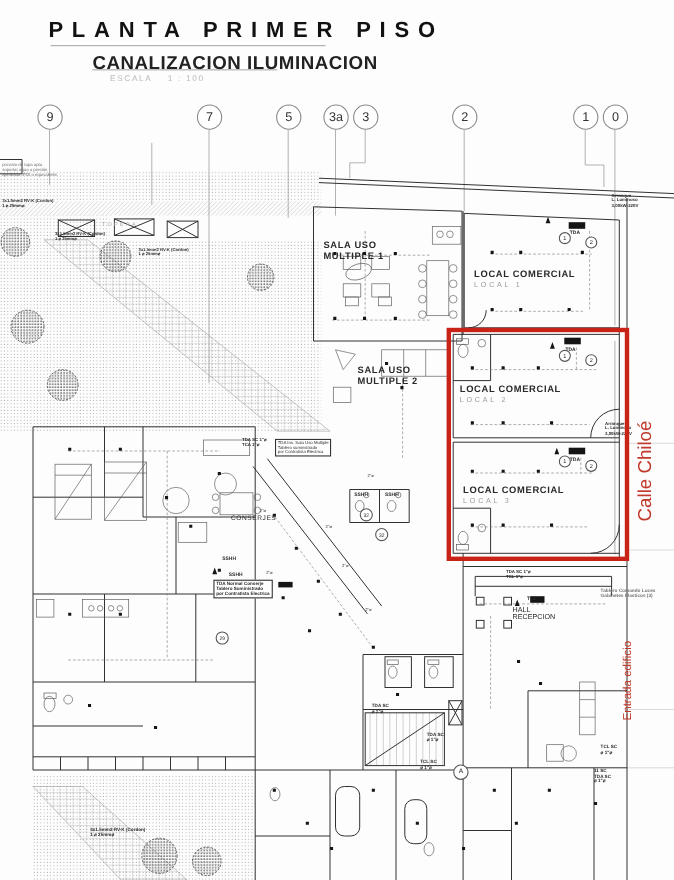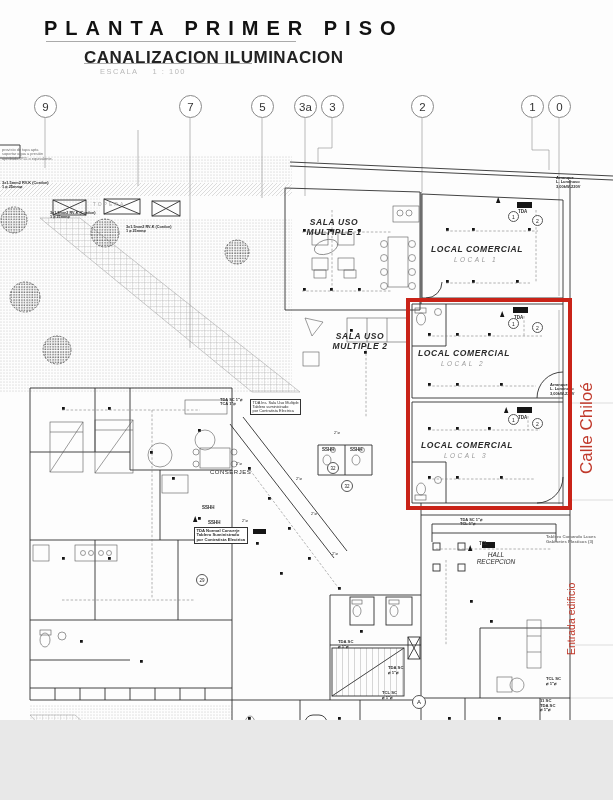--- a/index.html
+++ b/index.html
@@ -1,28 +1,28 @@
 <!DOCTYPE html>
 <html><head>
 <meta charset="utf-8">
 <style>
   html,body{margin:0;padding:0;background:#e8e8e8;}
-  #page{position:relative;width:613px;height:720px;background:#fdfdfd;overflow:hidden;
+  #page{position:relative;width:613px;height:800px;background:#fdfdfd;overflow:hidden;
         font-family:"Liberation Sans",sans-serif;color:#222;}
   .abs{position:absolute;}
   
   .title{font-size:20px;font-weight:bold;letter-spacing:8px;color:#111;white-space:nowrap;}
   .rule{background:#aaa;height:1px;}
   .subtitle{font-size:17px;font-weight:bold;letter-spacing:.5px;color:#222;white-space:nowrap;}
   .scale{font-size:7.5px;color:#b9b9b9;letter-spacing:1.5px;display:flex;gap:14px;white-space:nowrap;}
   
   .bub{width:21px;height:21px;border:1px solid #8a8a8a;border-radius:50%;background:#fff;
        display:flex;align-items:center;justify-content:center;font-size:11.5px;color:#333;}
   
-  .room{white-space:nowrap;text-align:center;color:#2a2a2a;font-style:italic;}
+  .room{white-space:nowrap;text-align:left;color:#2a2a2a;}
   .r-main{font-size:8.5px;font-weight:600;letter-spacing:.6px;}
   .r-sub{font-size:6.5px;color:#9a9a9a;letter-spacing:2.5px;margin-top:2px;}
   
   .ann{white-space:nowrap;line-height:1.12;color:#2c2c2c;}
   .bd{font-weight:bold;}
   .gray{color:#777;}
   .boxed{border:.7px solid #333;padding:.5px 1.5px;background:#fff;}
   .badge{border:.8px solid #555;border-radius:50%;background:#fff;display:flex;align-items:center;
          justify-content:center;color:#222;}
   

